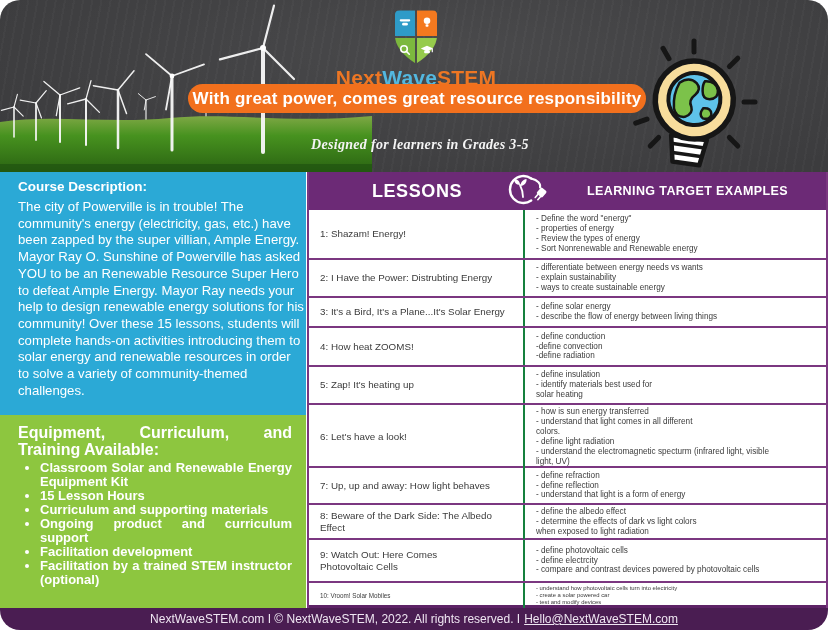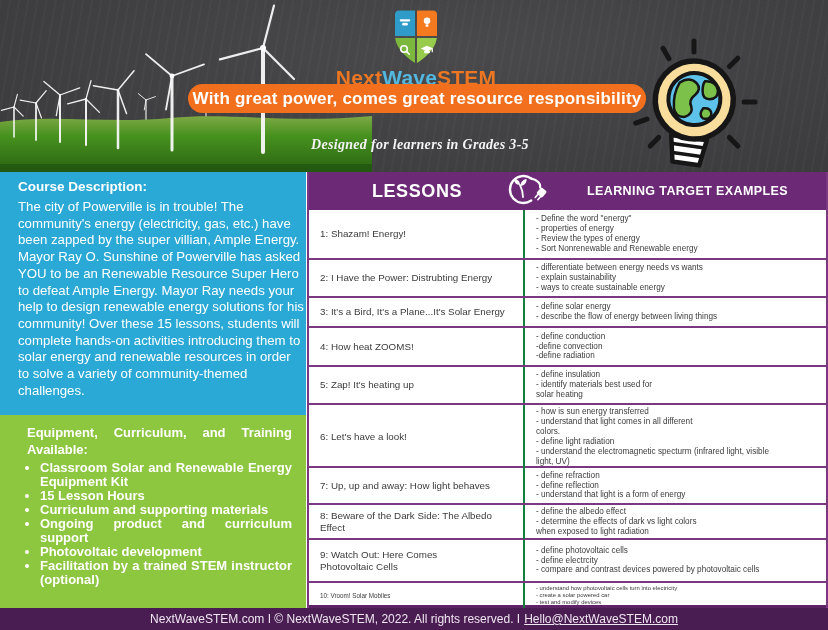--- a/index.html
+++ b/index.html
@@ -1,17 +1,17 @@
 <!DOCTYPE html>
 <html><head>
 <meta charset="utf-8">
 <style>
   html,body{margin:0;padding:0;background:#ffffff;}
   .page{position:relative;width:828px;height:630px;overflow:hidden;
-        font-family:"Liberation Sans",sans-serif;background:#fff;}
+        font-family:"Liberation Sans",sans-serif;background:#fff;border-radius:20px;}
 
   
   .hero{position:absolute;left:0;top:0;width:828px;height:172px;
         background:
           radial-gradient(90% 130% at 55% 30%, rgba(255,255,255,.07), transparent 70%),
           repeating-linear-gradient(100deg, rgba(255,255,255,.025) 0 2px, transparent 2px 9px),
           #3c3c3e;}
   .turbines{position:absolute;left:0;top:0;z-index:1;}
   .logo{position:absolute;left:330px;top:8px;width:172px;text-align:center;z-index:2;}
   .shield{display:block;margin:0 auto;}
@@ -24,21 +24,21 @@
             color:#f4f4f4;font-style:italic;font-size:14px;font-weight:bold;letter-spacing:.3px;font-family:Liberation Serif, serif;}
   .bulb{position:absolute;left:622px;top:36px;z-index:3;}
 
   
   .course-box{position:absolute;left:0;top:172px;width:306px;height:243px;box-sizing:border-box;
               background:#2BA9D6;color:#fff;padding:7px 2px 0 18px;z-index:1;}
   .course-title{font-weight:bold;font-size:13.5px;margin-bottom:5px;}
   .course-body{font-size:13.2px;line-height:16.7px;}
   .equip-box{position:absolute;left:0;top:415px;width:306px;height:193px;box-sizing:border-box;
              background:#8DC63F;color:#fff;padding:9px 14px 0 18px;font-weight:bold;z-index:1;}
-  .equip-title{font-size:13px;text-align:justify;line-height:17px;margin-left:9px;}
+  .equip-title{font-size:16px;text-align:justify;line-height:17px;}
   .equip-box ul{margin:3px 0 0 0;padding-left:22px;}
   .equip-box li{font-size:13px;line-height:14px;text-align:justify;}
 
   
   .lesson-table{position:absolute;left:307px;top:172px;width:521px;height:436px;z-index:2;
                 box-sizing:border-box;background:#fff;
                 border-left:2px solid #7B3780;border-right:2px solid #7B3780;}
   .thead{position:relative;height:38px;background:#6C2A76;color:#fff;font-weight:bold;}
   .th-lessons{position:absolute;left:0;top:0;width:216px;height:38px;line-height:38px;
               text-align:center;font-size:18px;letter-spacing:.6px;}
@@ -203,21 +203,21 @@
     <div class="course-body">The city of Powerville is in trouble! The community's energy (electricity, gas, etc.) have been zapped by the super villian, Ample Energy. Mayor Ray O. Sunshine of Powerville has asked YOU to be an Renewable Resource Super Hero to defeat Ample Energy. Mayor Ray needs your help to design renewable energy solutions for his community! Over these 15 lessons, students will complete hands-on activities introducing them to solar energy and renewable resources in order to solve a variety of community-themed challenges.</div>
   </div>
 
   <div class="equip-box">
     <div class="equip-title">Equipment, Curriculum, and Training Available:</div>
     <ul>
       <li>Classroom Solar and Renewable Energy Equipment Kit</li>
       <li>15 Lesson Hours</li>
       <li>Curriculum and supporting materials</li>
       <li>Ongoing product and curriculum support</li>
-      <li>Photovoltaic development</li>
+      <li>Facilitation development</li>
       <li>Facilitation by a trained STEM instructor (optional)</li>
     </ul>
   </div>
 
   <div class="lesson-table">
     <div class="thead">
       <div class="th-lessons">LESSONS</div>
       <svg class="eco-icon" width="46" height="36" viewBox="0 0 46 36">
         <path d="M24.2,5.44 A13.5,13.5 0 1 0 24.2,27.56" fill="none" stroke="#fff" stroke-width="2.4" stroke-linecap="round"></path>
         <path d="M16,24 C16,19 15,16 13,12" fill="none" stroke="#fff" stroke-width="1.8" stroke-linecap="round"></path>

